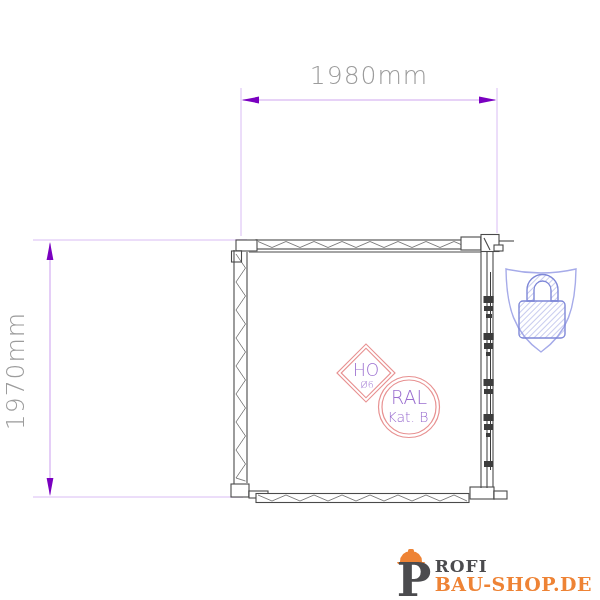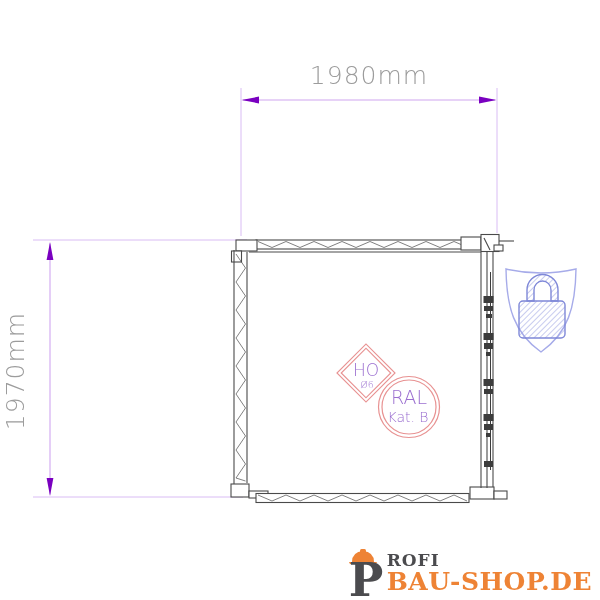--- a/index.html
+++ b/index.html
@@ -30,21 +30,21 @@
   
   .logo{position:absolute;right:8px;bottom:5px;display:flex;align-items:flex-end;}
   .logo-p-wrap{position:relative;width:30px;height:44px}
   .logo-p{position:absolute;left:0;bottom:-8px;
           font-family:"DejaVu Serif",serif;font-weight:bold;font-size:46px;
           color:var(--logo-dark);line-height:1}
   .logo-hat{position:absolute;left:-1px;top:-2px}
   .logo-col{display:flex;flex-direction:column;padding-bottom:1px;margin-left:8px}
   .logo-rofi{font-family:"DejaVu Serif",serif;font-weight:bold;font-size:17px;
              color:var(--logo-dark);letter-spacing:1px;line-height:1.0}
-  .logo-domain{font-family:"DejaVu Serif",serif;font-weight:bold;font-size:25px;
+  .logo-domain{font-family:"DejaVu Serif",serif;font-weight:bold;font-size:19px;
                color:var(--logo-orange);letter-spacing:0.5px;line-height:1.0}
 </style>
 </head>
 <body>
 
 <svg width="600" height="600" viewBox="0 0 600 600">
   <defs>
     <pattern id="hatch" width="4" height="4" patternTransform="rotate(45)" patternUnits="userSpaceOnUse">
       <line x1="0" y1="0" x2="0" y2="4" stroke="#9aa2e2" stroke-width="1.1"></line>
     </pattern>

